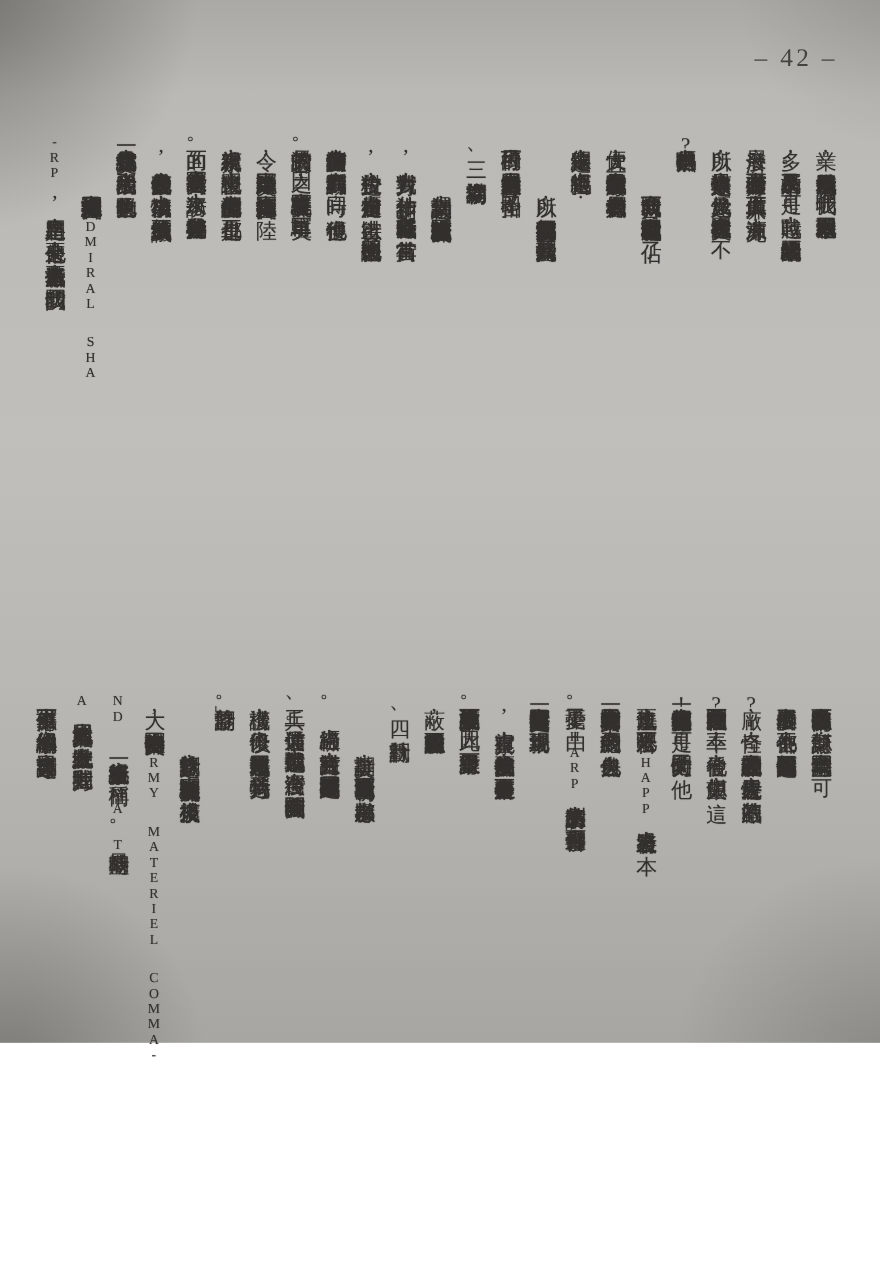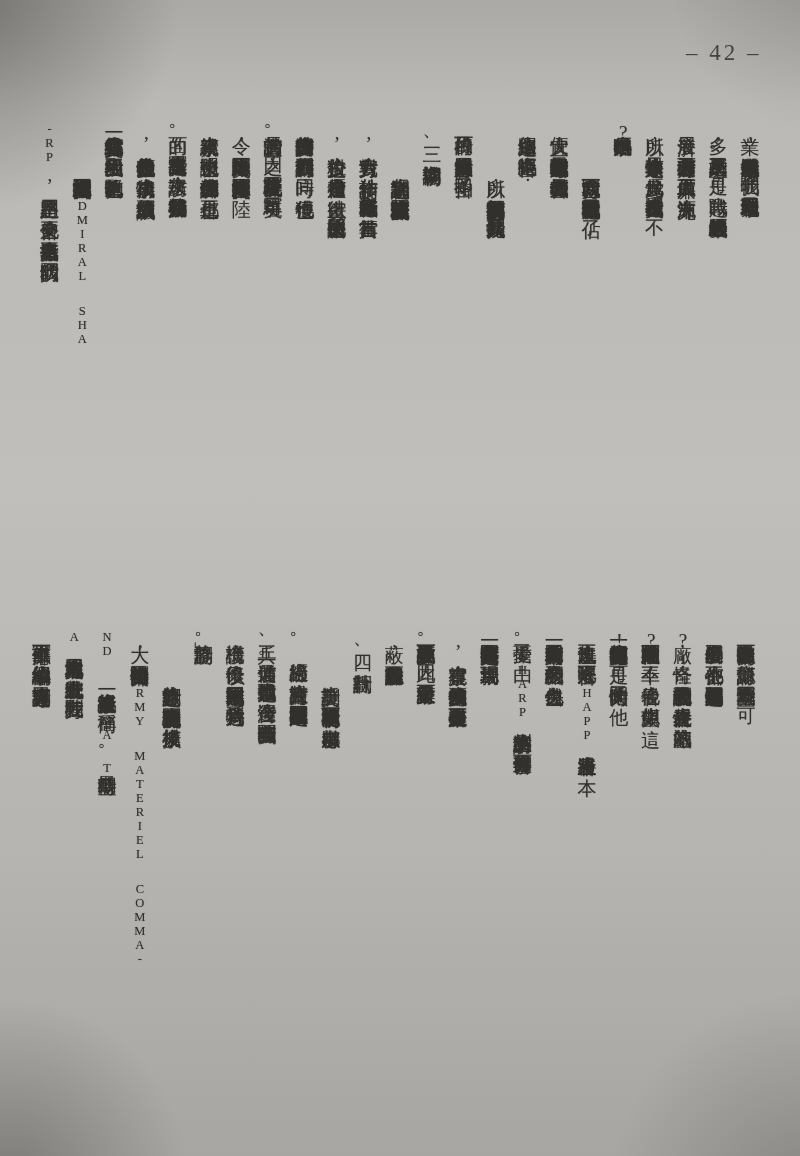--- a/index.html
+++ b/index.html
@@ -1,18 +1,18 @@
 <!DOCTYPE html>
 <html lang="zh-Hant"><head>
 <meta charset="utf-8">
 <style>
   html,body{margin:0;padding:0;}
   body{width:800px;height:1156px;overflow:hidden;}
   .scan{
-    position:relative;width:800px;height:1156px;
+    position:relative;width:800px;height:948px;
     background:
       radial-gradient(circle 340px at -4% 0%, rgba(25,25,23,.38), transparent 62%),
       radial-gradient(circle 300px at 1% 102%, rgba(25,25,23,.30), transparent 60%),
       radial-gradient(circle 320px at 101% 103%, rgba(25,25,23,.22), transparent 62%),
       radial-gradient(circle 260px at 103% -2%, rgba(25,25,23,.14), transparent 60%),
       linear-gradient(180deg,#aaa9a5 0%,#bab9b5 9%,#c0bfbb 42%,#b6b5b1 72%,#a7a6a2 100%);
     font-family:"Liberation Serif","DejaVu Serif",serif;
   }
   .pageno{
     position:absolute;left:686px;top:40px;

